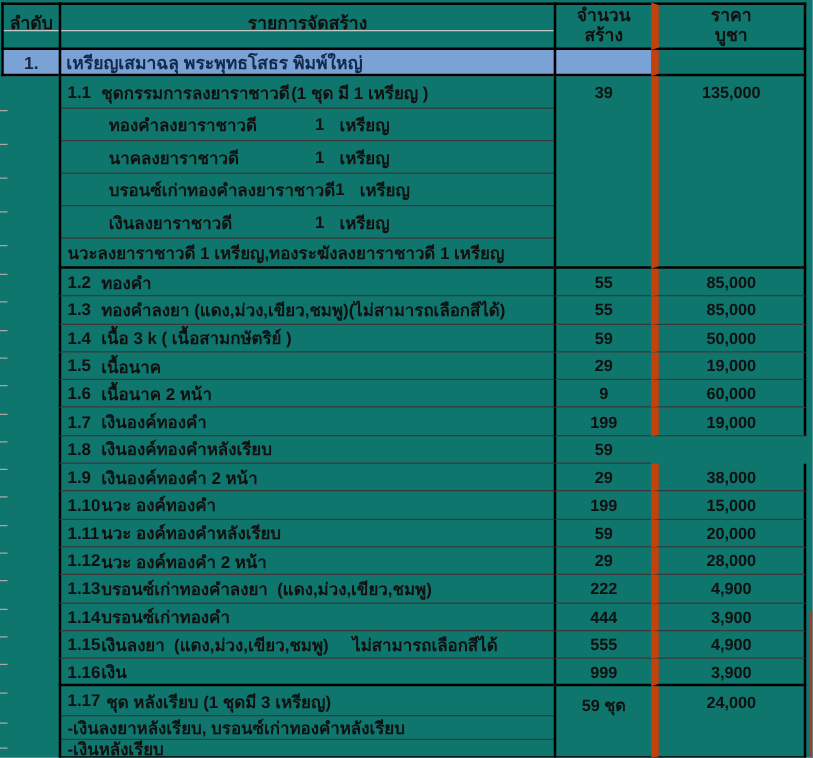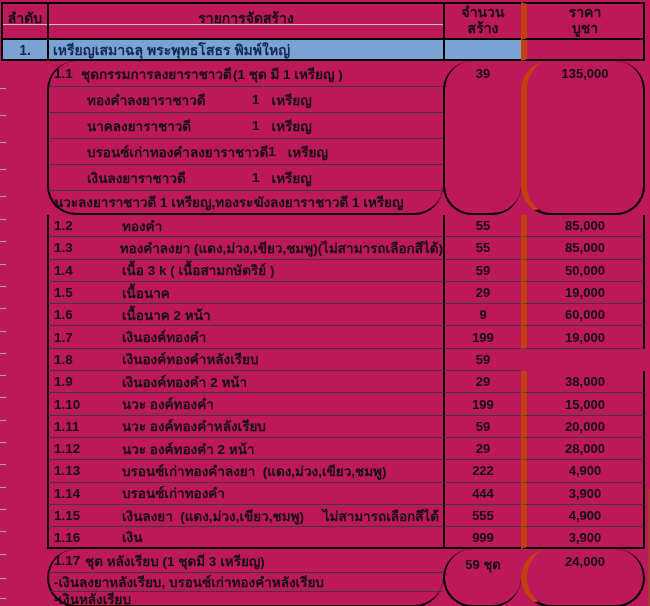--- a/index.html
+++ b/index.html
@@ -4,21 +4,21 @@
 <style>
   :root{
     --sec-bg:#7BA2D4;
     --sec-text:#12294F;
     --grid:#1a1a1a;
     --thin:#3a3a3a;
     --accent-red:#A33B31;
   }
   *{box-sizing:border-box;margin:0;padding:0;}
   body{background:#fff;font-family:"Liberation Sans","DejaVu Sans",sans-serif;}
-  .page{position:relative;width:650px;height:606px;background:#be185d;overflow:hidden;
+  .page{position:relative;width:650px;height:606px;background:#0f766e;overflow:hidden;
         font-weight:bold;color:#101010;}
   .tbl{position:absolute;left:1px;top:2px;width:647px;}
   .row,.band{display:flex;width:647px;}
   .cell{flex:none;}
   .c1{width:46px;}
   .c2{width:396px;border-left:2px solid #000;}
   .c3{width:78px;border-left:2px solid #000;}
   .c4{width:124px;border-left:6px solid #c2410c;border-right:2px solid #000;}
 
   
@@ -39,27 +39,27 @@
   .section .sec{background:var(--sec-bg);color:var(--sec-text);}
   .section .c2{padding-left:4px;}
 
   
   .qty{display:flex;align-items:center;justify-content:center;font-size:13px;}
   .price{display:flex;align-items:center;justify-content:center;font-size:13px;}
   .item{display:flex;align-items:center;padding-left:5px;font-size:13.5px;white-space:pre;}
 
   
   .r{height:22.3px;}
-  .r .c2,.r .c3,.r .c4{border-bottom:1px solid var(--thin);gap:41px;}
+  .r .c2,.r .c3,.r .c4{border-bottom:1px solid var(--thin);}
   .r.thick .c2,.r.thick .c3,.r.thick .c4{border-bottom:2px solid #000;}
   .no{display:inline-block;width:27px;}
 
   
   .band .c2{display:flex;flex-direction:column;}
-  .band .c2,.band .c3,.band .c4{border-bottom:2px solid #000;border-radius:29px;}
+  .band .c2,.band .c3,.band .c4{border-bottom:2px solid #000;}
   .band .c3,.band .c4{align-items:flex-start;padding-top:5px;}
   .line{display:flex;align-items:center;padding-left:5px;font-size:13.5px;white-space:pre;
         border-bottom:1px solid var(--thin);}
   .line:last-child{border-bottom:none;}
   .l-main{height:26px;}
   .l-sub{height:26px;padding-left:38px;}
   .l-note{height:22px;}
   .nm{display:inline-block;min-width:152px;}
   .sn{display:inline-block;min-width:165px;}
   .su{margin-left:12px;}

